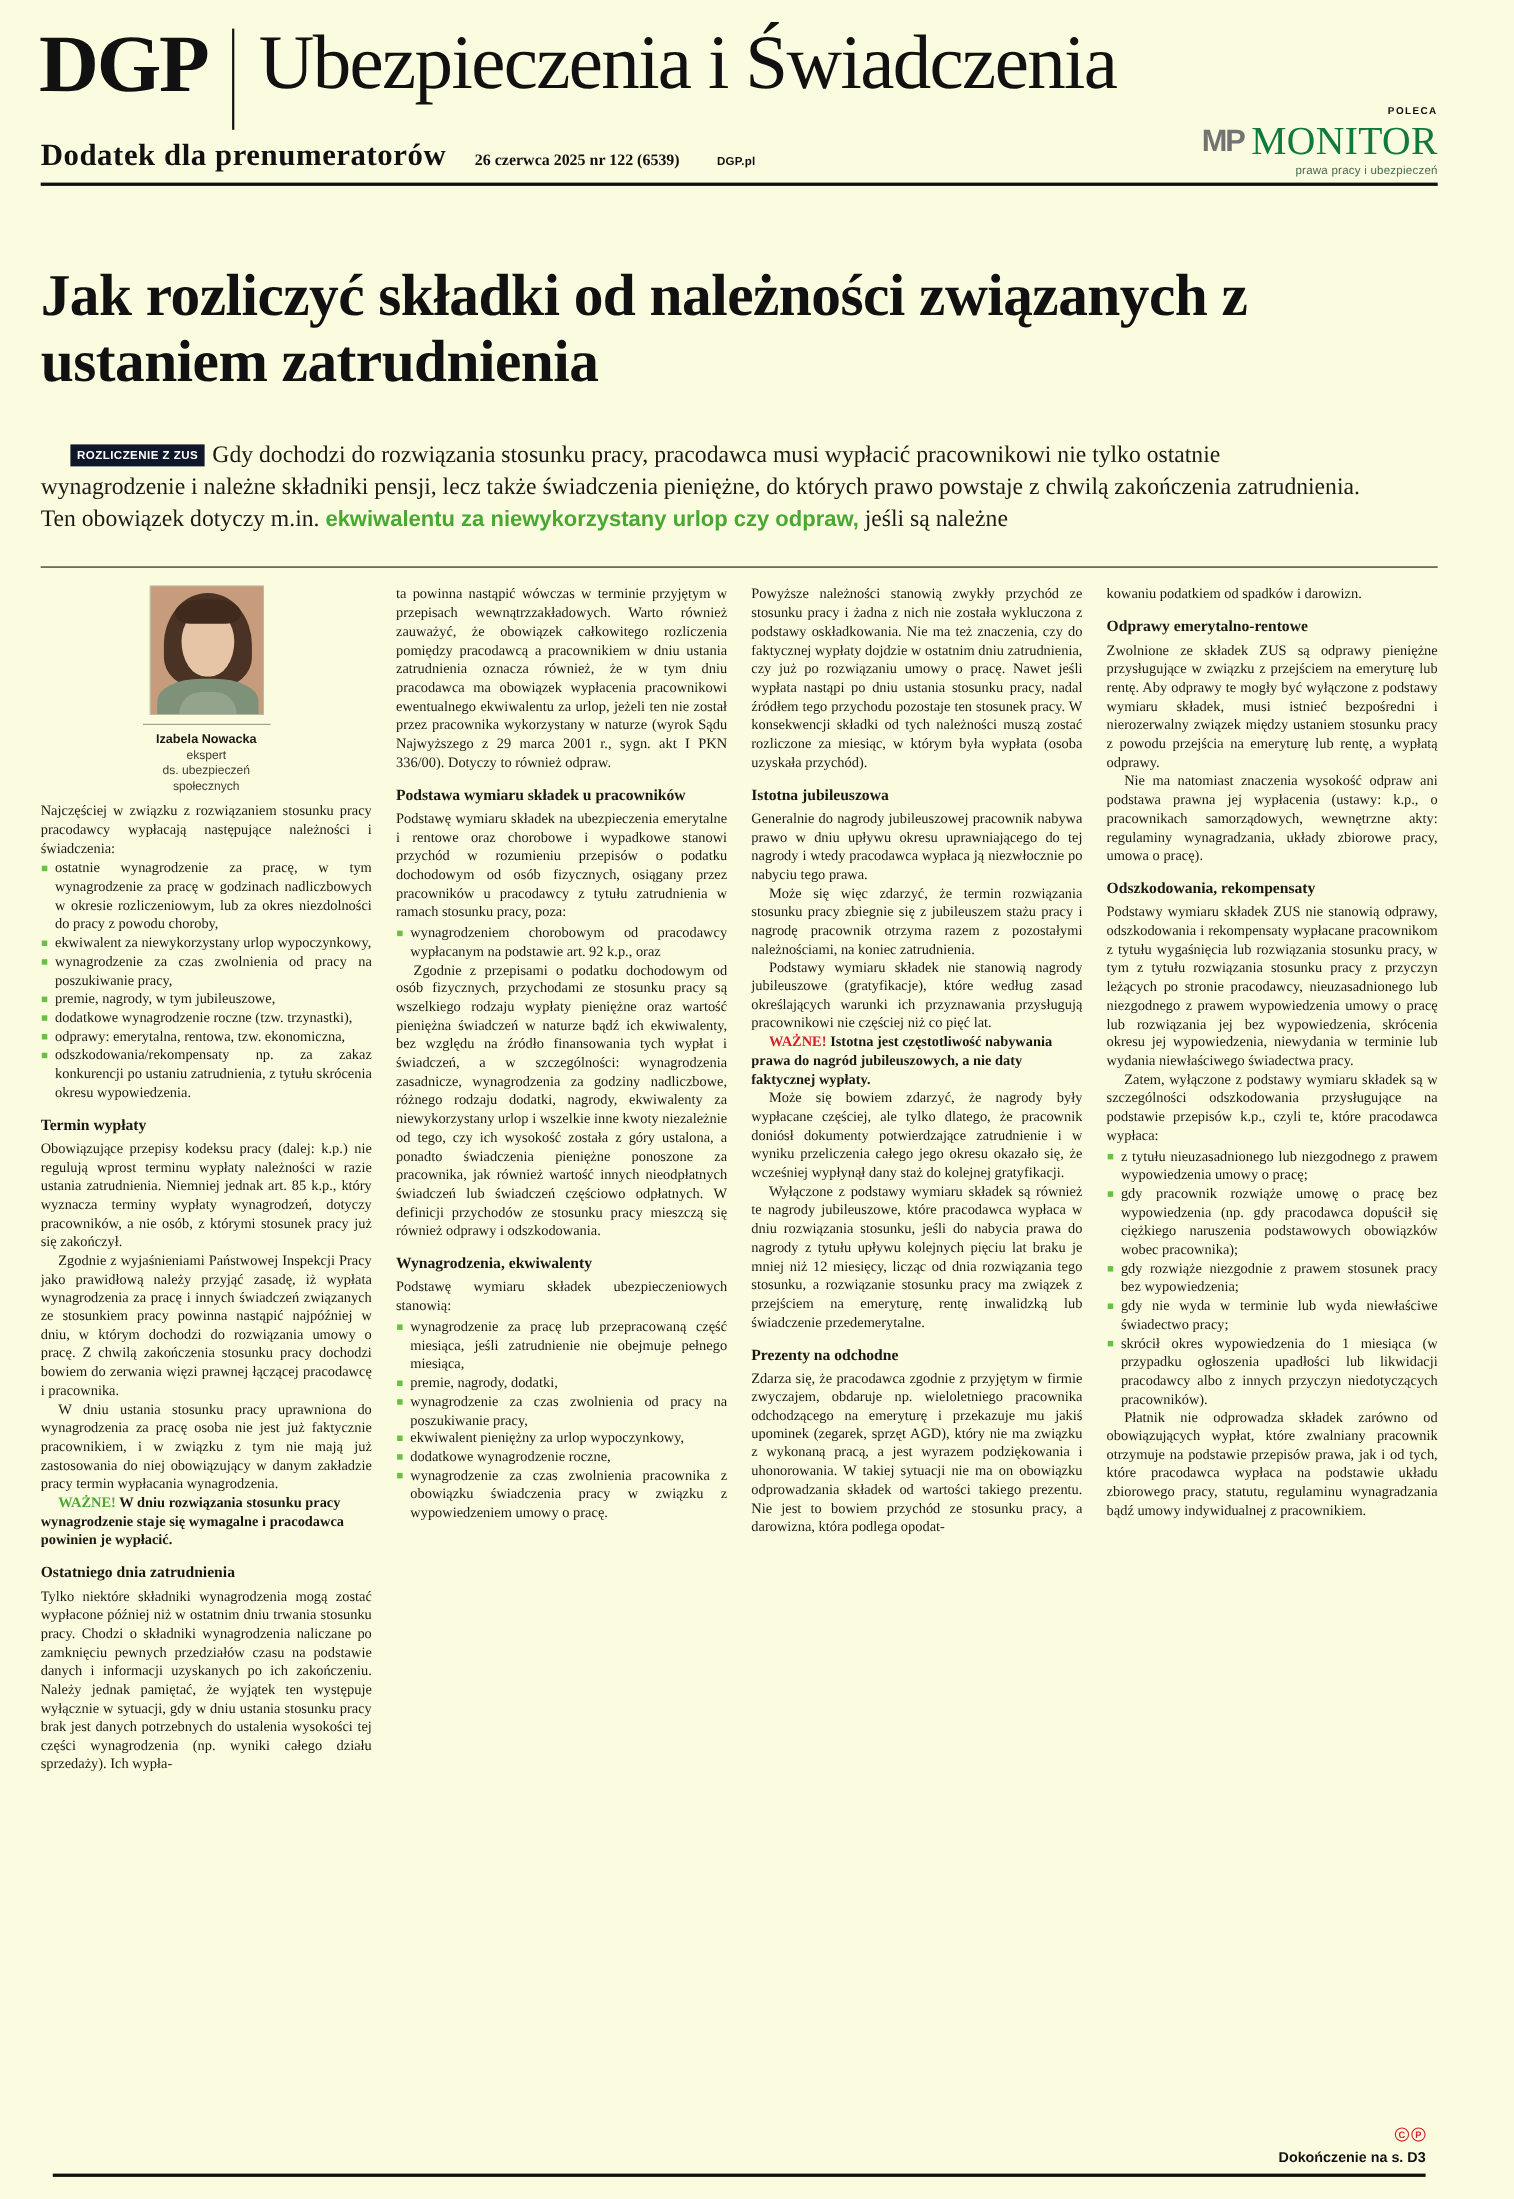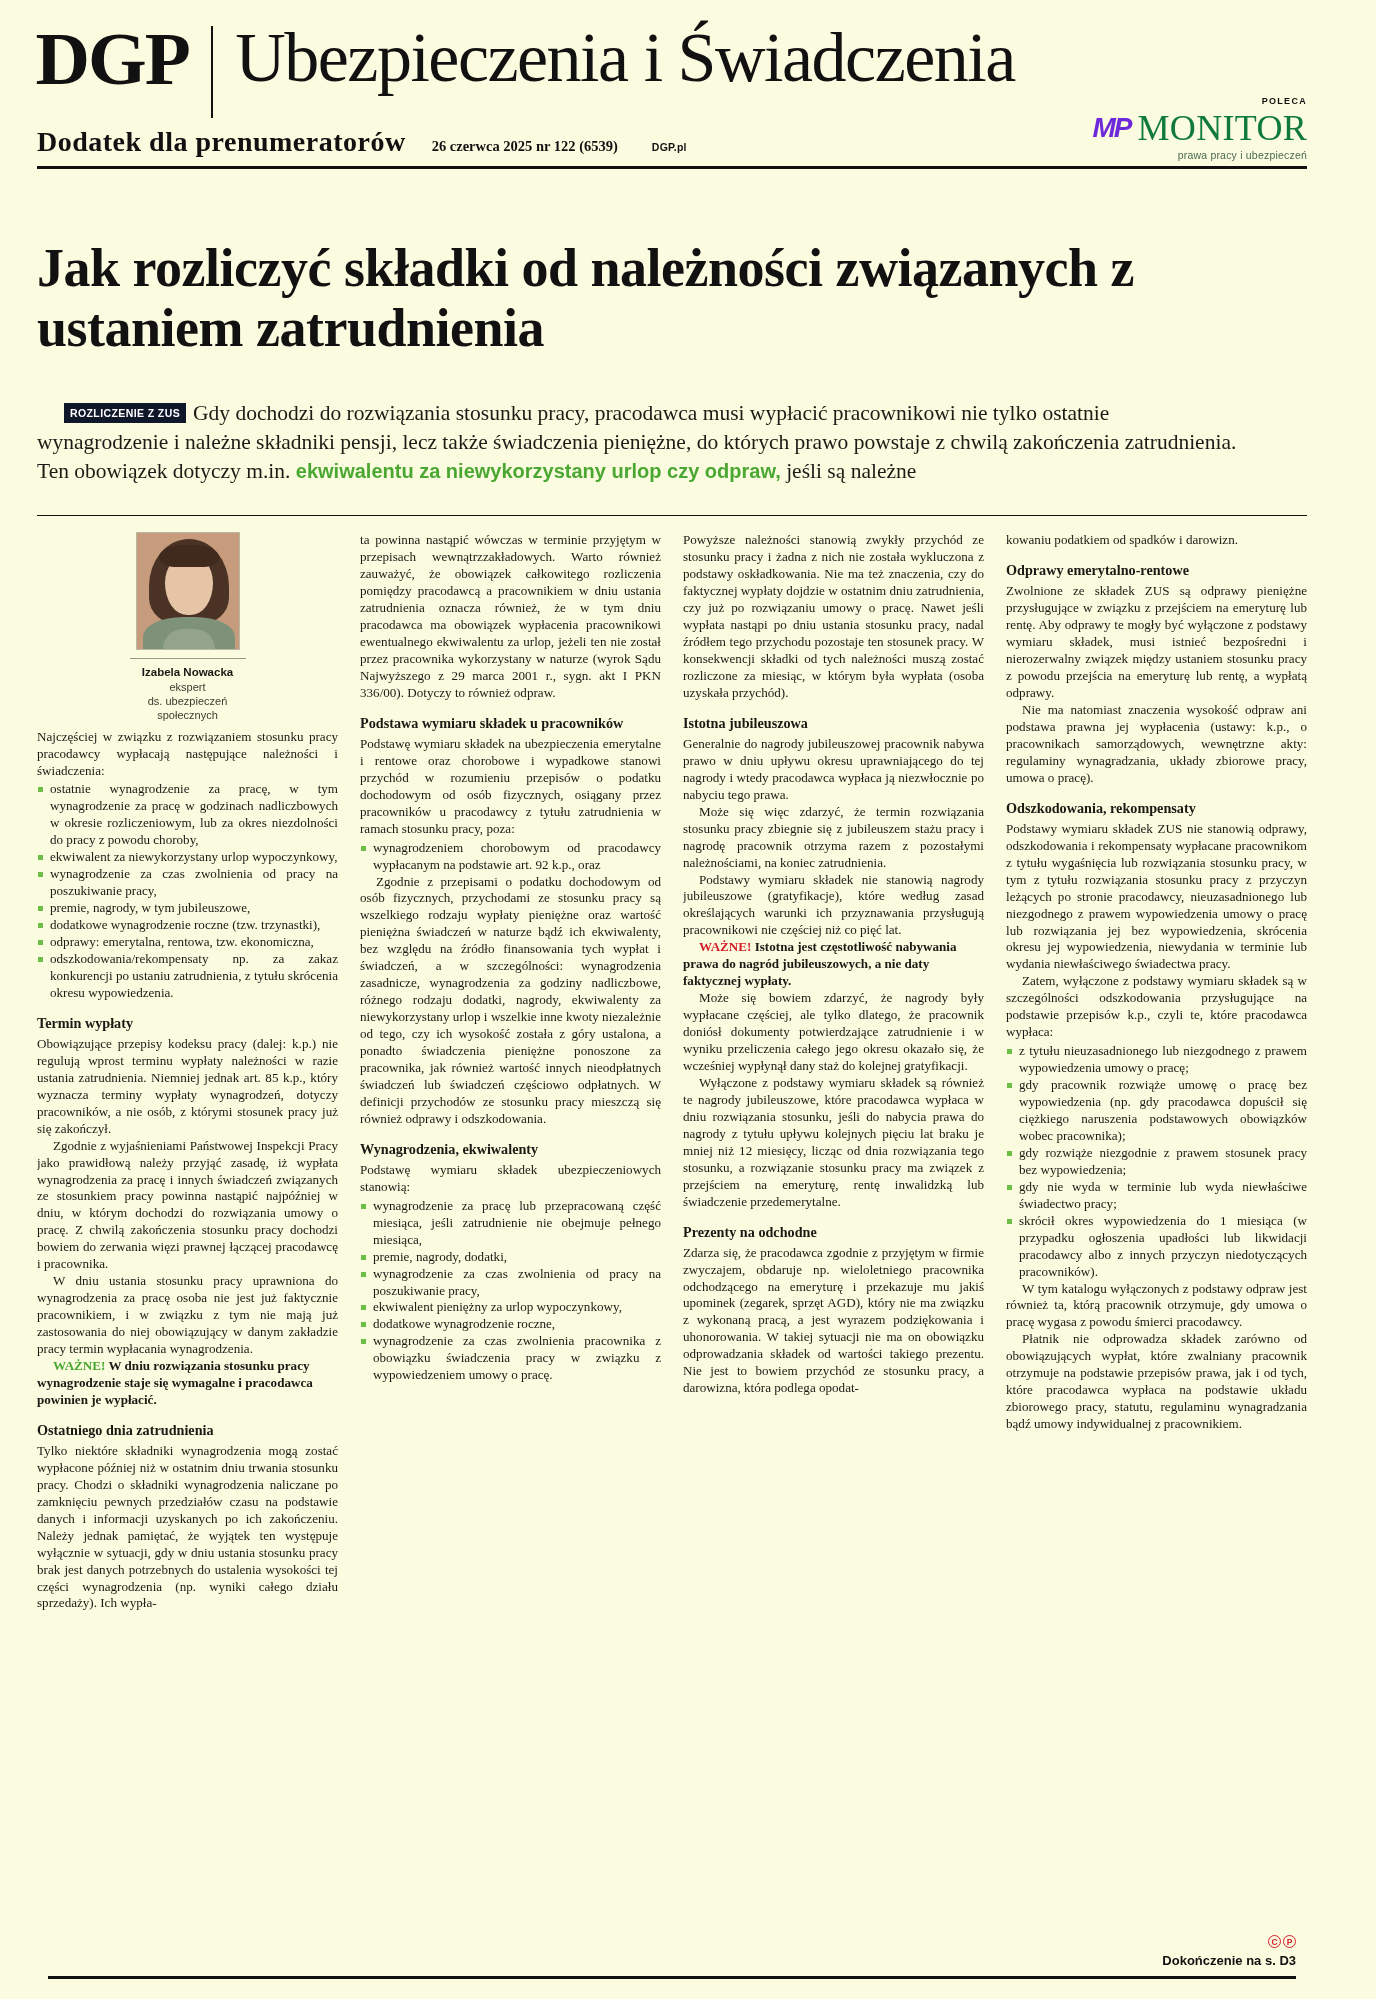--- a/index.html
+++ b/index.html
@@ -41,23 +41,22 @@
     position: absolute; right: 0; top: 96px; text-align: right; width: 260px;
   }
   .poleca {
     font-family: "Liberation Sans", sans-serif;
     font-size: 9px; font-weight: 700; letter-spacing: 1.3px; color: #111;
     margin-bottom: 4px;
   }
   .mp-logo-row { display: flex; align-items: center; justify-content: flex-end; gap: 7px; }
   .mp-mark {
     font-family: "Liberation Sans", sans-serif;
-    font-weight: 700; font-size: 28px; color: #6d28d9; letter-spacing: -2px;
+    font-weight: 700; font-size: 28px; color: #737373; letter-spacing: -2px;
     line-height: 1;
-    font-style: italic;
   }
   .mp-name {
     font-family: "Liberation Serif", serif;
     font-size: 36px; color: #0f7a3a; letter-spacing: 0.3px; line-height: 1;
   }
   .mp-sub {
     font-family: "Liberation Sans", sans-serif;
     font-size: 10.5px; color: #4a6a52; margin-top: 3px; letter-spacing: 0.2px;
   }
 
@@ -330,21 +329,20 @@
       <h3>Odszkodowania, rekompensaty</h3>
       <p class="noind">Podstawy wymiaru składek ZUS nie stanowią odprawy, odszkodowania i rekompensaty wypłacane pracownikom z tytułu wygaśnięcia lub rozwiązania stosunku pracy, w tym z tytułu rozwiązania stosunku pracy z przyczyn leżących po stronie pracodawcy, nieuzasadnionego lub niezgodnego z prawem wypowiedzenia umowy o pracę lub rozwiązania jej bez wypowiedzenia, skrócenia okresu jej wypowiedzenia, niewydania w terminie lub wydania niewłaściwego świadectwa pracy.</p>
       <p>Zatem, wyłączone z podstawy wymiaru składek są w szczególności odszkodowania przysługujące na podstawie przepisów k.p., czyli te, które pracodawca wypłaca:</p>
       <ul class="bl">
         <li>z tytułu nieuzasadnionego lub niezgodnego z prawem wypowiedzenia umowy o pracę;</li>
         <li>gdy pracownik rozwiąże umowę o pracę bez wypowiedzenia (np. gdy pracodawca dopuścił się ciężkiego naruszenia podstawowych obowiązków wobec pracownika);</li>
         <li>gdy rozwiąże niezgodnie z prawem stosunek pracy bez wypowiedzenia;</li>
         <li>gdy nie wyda w terminie lub wyda niewłaściwe świadectwo pracy;</li>
         <li>skrócił okres wypowiedzenia do 1 miesiąca (w przypadku ogłoszenia upadłości lub likwidacji pracodawcy albo z innych przyczyn niedotyczących pracowników).</li>
       </ul>
-      <p>W tym katalogu wyłączonych z podstawy odpraw jest również ta, którą pracownik otrzymuje, gdy umowa o pracę wygasa z powodu śmierci pracodawcy.</p>
       <p>Płatnik nie odprowadza składek zarówno od obowiązujących wypłat, które zwalniany pracownik otrzymuje na podstawie przepisów prawa, jak i od tych, które pracodawca wypłaca na podstawie układu zbiorowego pracy, statutu, regulaminu wynagradzania bądź umowy indywidualnej z pracownikiem.</p>
     </div>
   </div>
 
   <div class="footer">
     <div class="cp-row">
       <span class="cp">C</span><span class="cp">P</span>
     </div>
     <div class="cont">Dokończenie na s. D3</div>
     <div class="rule-bottom"></div>

